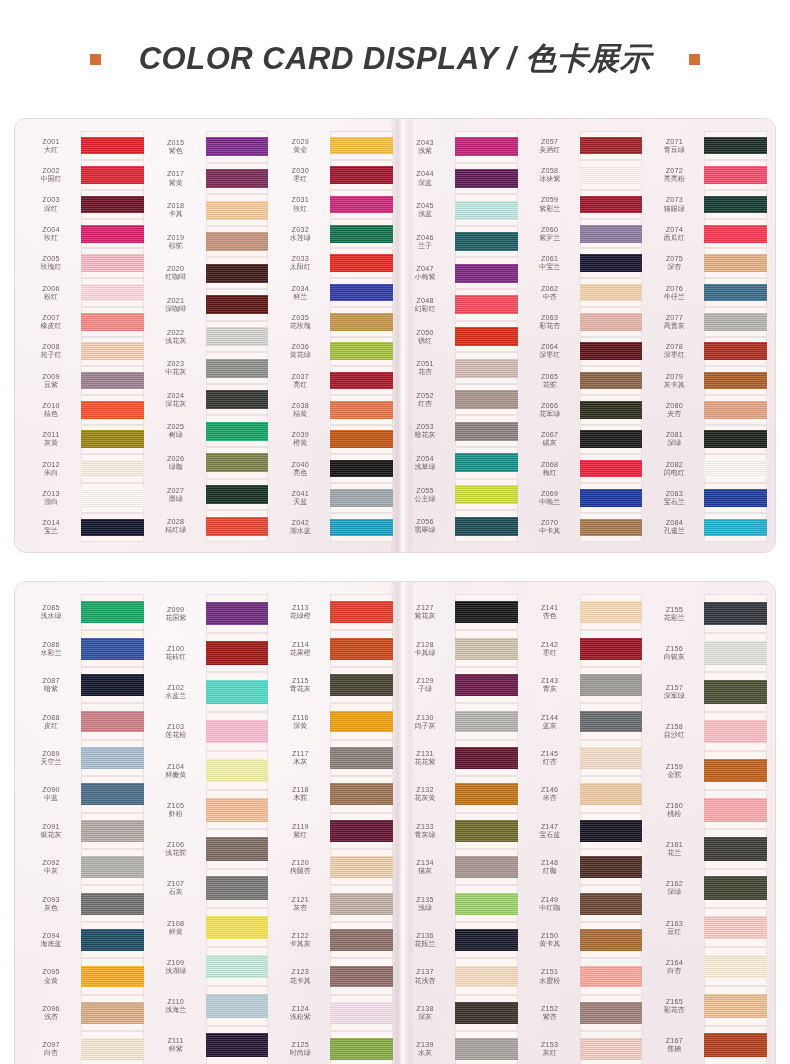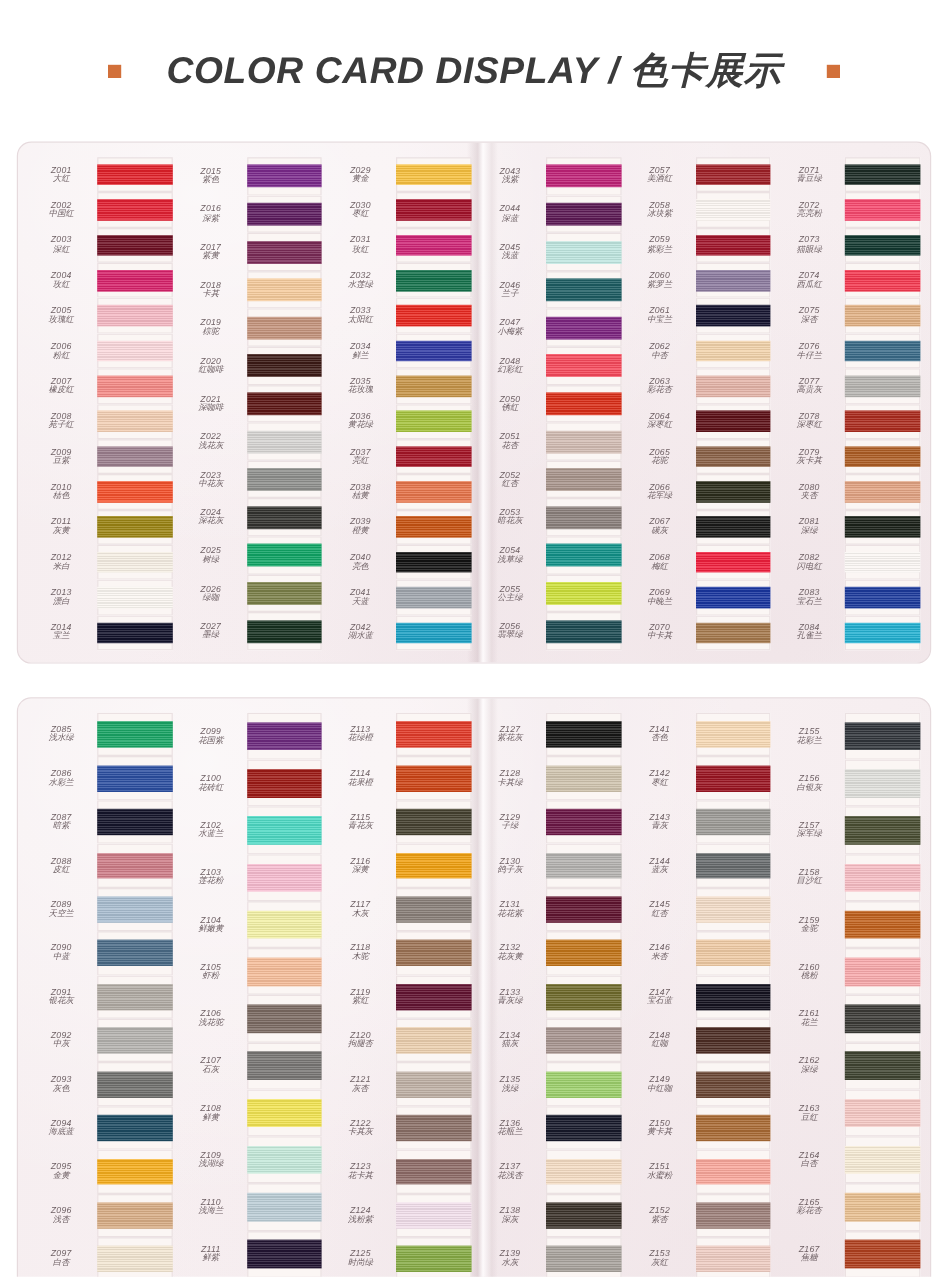--- a/index.html
+++ b/index.html
@@ -75,21 +75,20 @@
     padding: 12px 6px 10px 6px;
     box-sizing: border-box;
   }
   .col {
     flex: 1 1 0;
     display: flex;
     flex-direction: column;
     min-width: 0;
     padding: 0 2px;
     box-sizing: border-box;
-    font-style: italic;
   }
 
   
   .swatch {
     flex: 1 1 0;
     display: flex;
     align-items: center;
     min-height: 0;
   }
   .swatch-label {
@@ -288,29 +287,20 @@
           <div class="swatch-label">
             <span class="swatch-code">Z015</span>
             <span class="swatch-name">紫色</span>
           </div>
           <div class="chip-holder">
             <div class="chip" style="background: rgb(123, 42, 140);"></div>
           </div>
         </div>
         <div class="swatch">
           <div class="swatch-label">
-            <span class="swatch-code">Z016</span>
-            <span class="swatch-name">深紫</span>
-          </div>
-          <div class="chip-holder">
-            <div class="chip" style="background: rgb(92, 28, 94);"></div>
-          </div>
-        </div>
-        <div class="swatch">
-          <div class="swatch-label">
             <span class="swatch-code">Z017</span>
             <span class="swatch-name">紫黄</span>
           </div>
           <div class="chip-holder">
             <div class="chip" style="background: rgb(122, 42, 86);"></div>
           </div>
         </div>
         <div class="swatch">
           <div class="swatch-label">
             <span class="swatch-code">Z018</span>
@@ -392,20 +382,29 @@
             <div class="chip" style="background: rgb(123, 128, 73);"></div>
           </div>
         </div>
         <div class="swatch">
           <div class="swatch-label">
             <span class="swatch-code">Z027</span>
             <span class="swatch-name">墨绿</span>
           </div>
           <div class="chip-holder">
             <div class="chip" style="background: rgb(22, 48, 31);"></div>
+          </div>
+        </div>
+        <div class="swatch">
+          <div class="swatch-label">
+            <span class="swatch-code">Z028</span>
+            <span class="swatch-name">桔红绿</span>
+          </div>
+          <div class="chip-holder">
+            <div class="chip" style="background: rgb(229, 70, 47);"></div>
           </div>
         </div>
       </div>
       <div class="col">
         <div class="swatch">
           <div class="swatch-label">
             <span class="swatch-code">Z029</span>
             <span class="swatch-name">黄金</span>
           </div>
           <div class="chip-holder">

